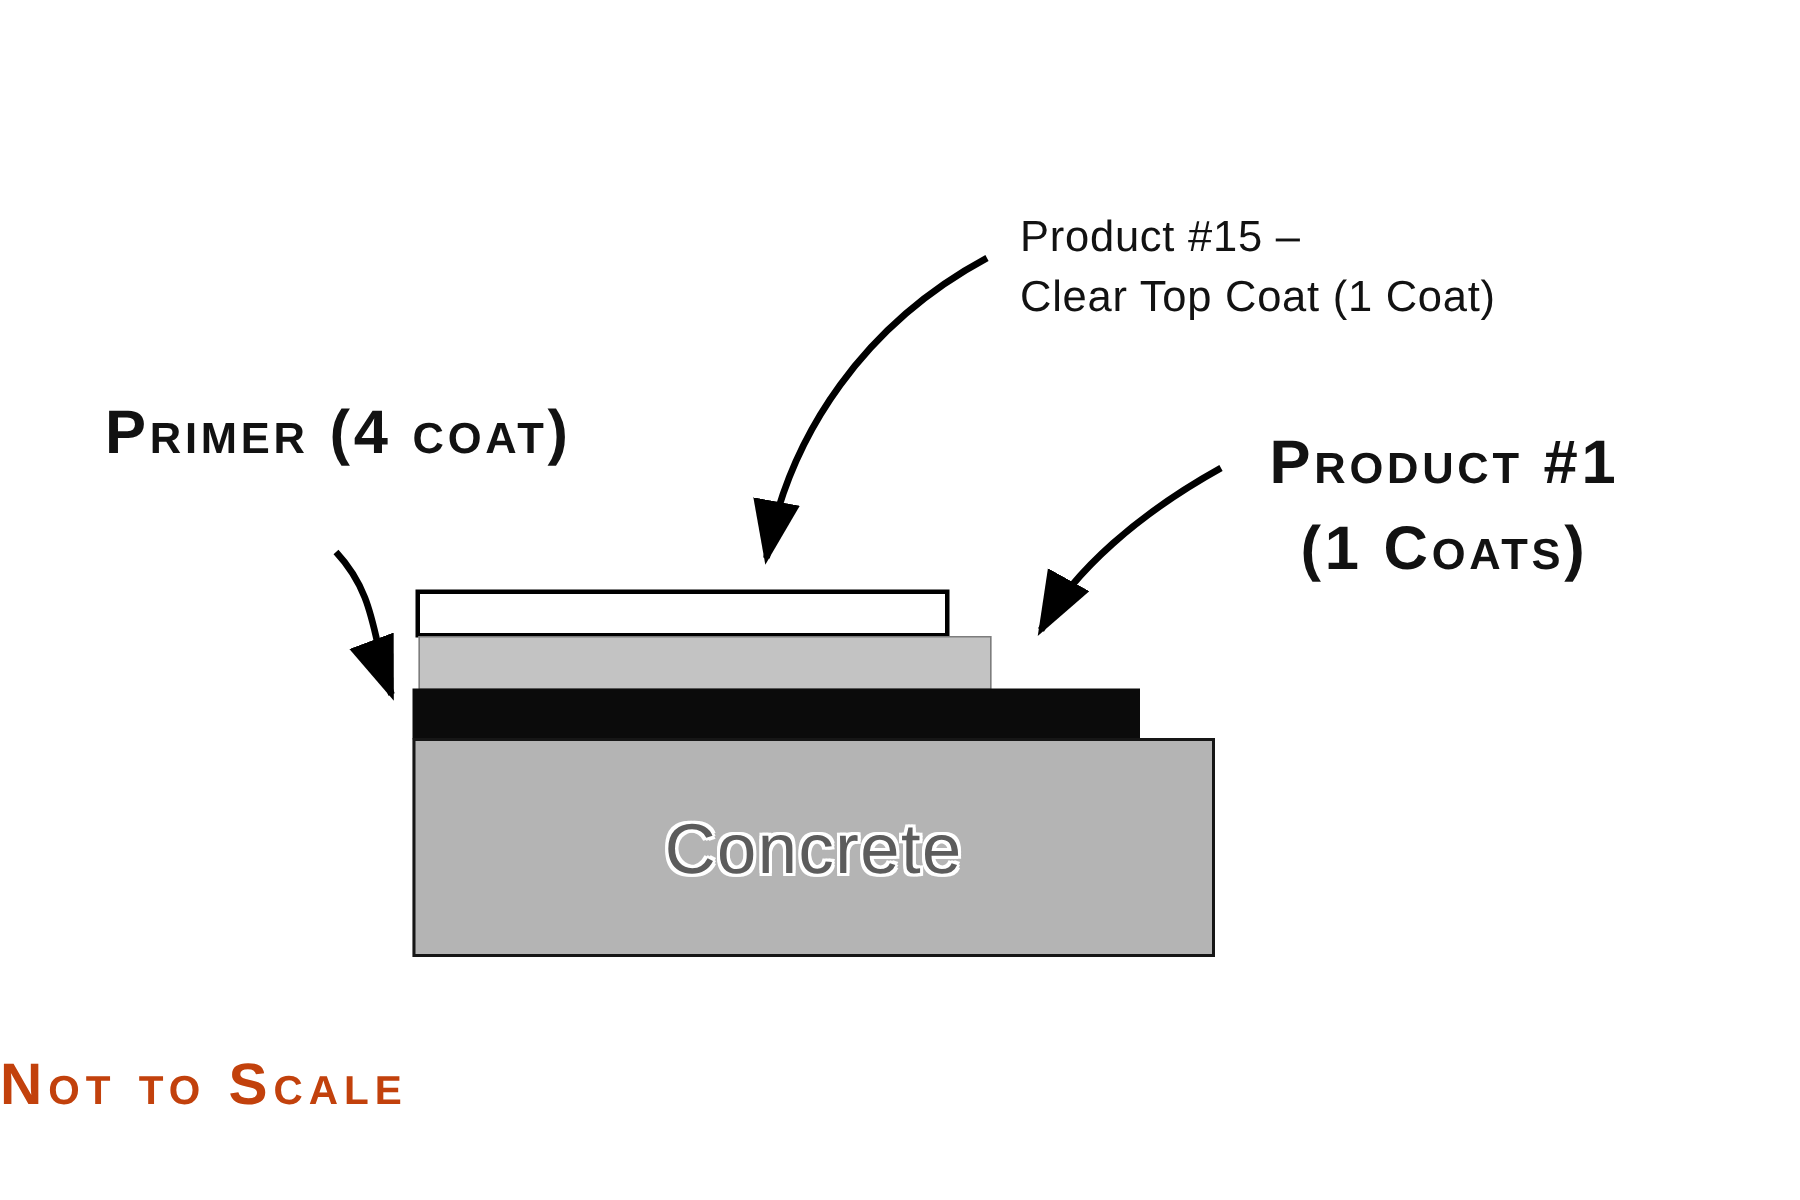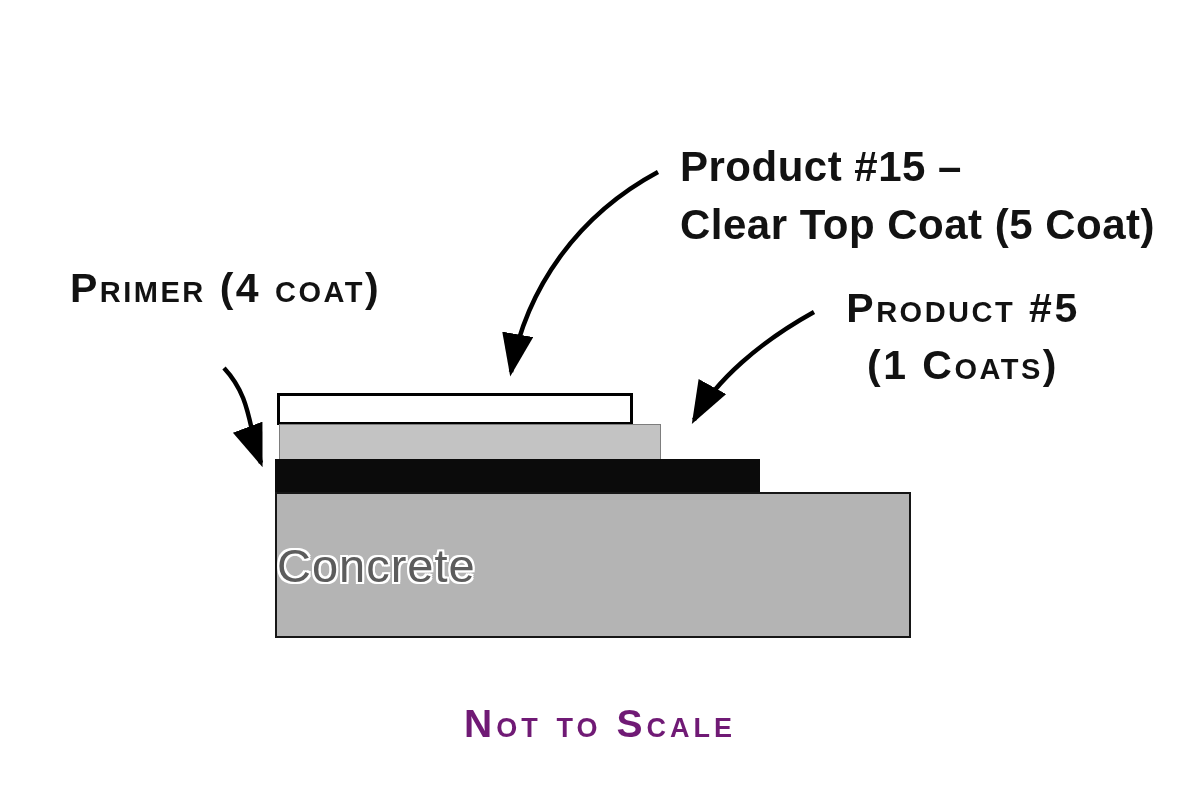--- a/index.html
+++ b/index.html
@@ -33,26 +33,26 @@
     background: #c3c3c3;
     border: 1px solid #7d7d7d;
   }
   #layer-primer {
     left: 275px; top: 459px;
     width: 485px; height: 34px;
     background: #0b0b0b;
   }
   #layer-concrete {
     left: 275px; top: 492px;
-    width: 636px; height: 146px;
+    width: 535px; height: 146px;
     background: #b4b4b4;
     border: 2px solid #161616;
     display: flex;
     align-items: center;
-    justify-content: flex-start;
+    justify-content: center;
   }
   #concrete-text {
     font-size: 47px;
     font-weight: 400;
     letter-spacing: 1px;
     color: #5c5c5c;
     text-shadow:
       -2px -2px 0 #ffffff,
        2px -2px 0 #ffffff,
       -2px  2px 0 #ffffff,
@@ -63,22 +63,22 @@
       -2px  0   0 #ffffff;
   }
 
   
   .callout {
     position: absolute;
     color: #121212;
   }
   #label-topcoat {
     left: 680px; top: 138px;
-    font-size: 42px;
-    font-weight: 700;
+    font-size: 29px;
+    font-weight: 400;
     line-height: 1.38;
     letter-spacing: 0.5px;
   }
   #label-primer {
     left: 70px; top: 260px;
     font-size: 41px;
     font-weight: 700;
     font-variant: small-caps;
     letter-spacing: 2.5px;
     line-height: 1.38;
@@ -90,26 +90,25 @@
     font-size: 41px;
     font-weight: 700;
     font-variant: small-caps;
     letter-spacing: 2.5px;
     line-height: 1.38;
   }
   #footer-note {
     position: absolute;
     left: 0; right: 0;
     top: 702px;
-    text-align: center;
     font-size: 39px;
     font-weight: 700;
     font-variant: small-caps;
     letter-spacing: 4px;
-    color: #701a75;
+    color: #c2410c;
   }
 
   
   #arrows {
     position: absolute;
     left: 0; top: 0;
     width: 1200px;
     height: 800px;
     pointer-events: none;
   }
@@ -129,29 +128,29 @@
   <div class="layer" id="layer-product2" style="background: rgb(195, 195, 195);"></div>
 
   <div class="layer" id="layer-primer" style="background: rgb(11, 11, 11);"></div>
 
   <div class="layer" id="layer-concrete" style="background: rgb(180, 180, 180);">
     <span id="concrete-text">Concrete</span>
   </div>
 
   <div class="callout" id="label-topcoat">
     <div>Product #15 –</div>
-    <div>Clear Top Coat  (5 Coat)</div>
+    <div>Clear Top Coat  (1 Coat)</div>
   </div>
 
   <div class="callout" id="label-primer">
     <div>Primer (4 coat)</div>
   </div>
 
   <div class="callout" id="label-product2">
-    <div>Product #5</div>
+    <div>Product #1</div>
     <div>(1 Coats)</div>
   </div>
 
   <div id="footer-note">Not to Scale</div>
 
   <svg id="arrows" viewBox="0 0 1200 800" xmlns="http://www.w3.org/2000/svg">
     <defs>
       <marker id="arrowhead" markerWidth="11" markerHeight="9" refX="8.5" refY="3.5" orient="auto" markerUnits="strokeWidth">
         <path d="M0,0 L9.5,3.5 L0,7 Z" fill="#000000"></path>
       </marker>

